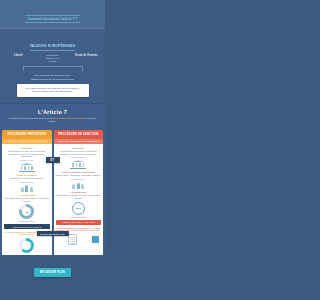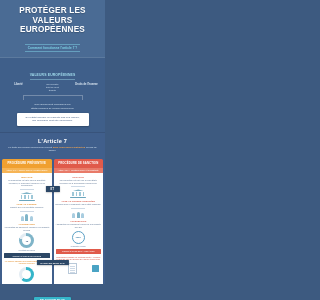--- a/index.html
+++ b/index.html
@@ -323,24 +323,20 @@
     box-shadow: 0 0.5px 1.5px rgba(0,0,0,0.25);
     cursor: pointer;
   }
 </style>
 </head>
 <body>
 
 <div class="poster">
 
   <div class="header">
-    <div class="title">
-      <div>PROTÉGER LES</div>
-      <div>VALEURS EUROPÉENNES</div>
-    </div>
     <div class="subtitle-pill">Comment fonctionne l'article 7 ?</div>
   </div>
 
   <div class="flow">
     <div class="flow-head">VALEURS EUROPÉENNES</div>
     <div class="flow-row">
       <div class="flow-col">
         <div class="flow-label">Liberté</div>
       </div>
       <div class="flow-center" style="white-space:pre-line">Démocratie

